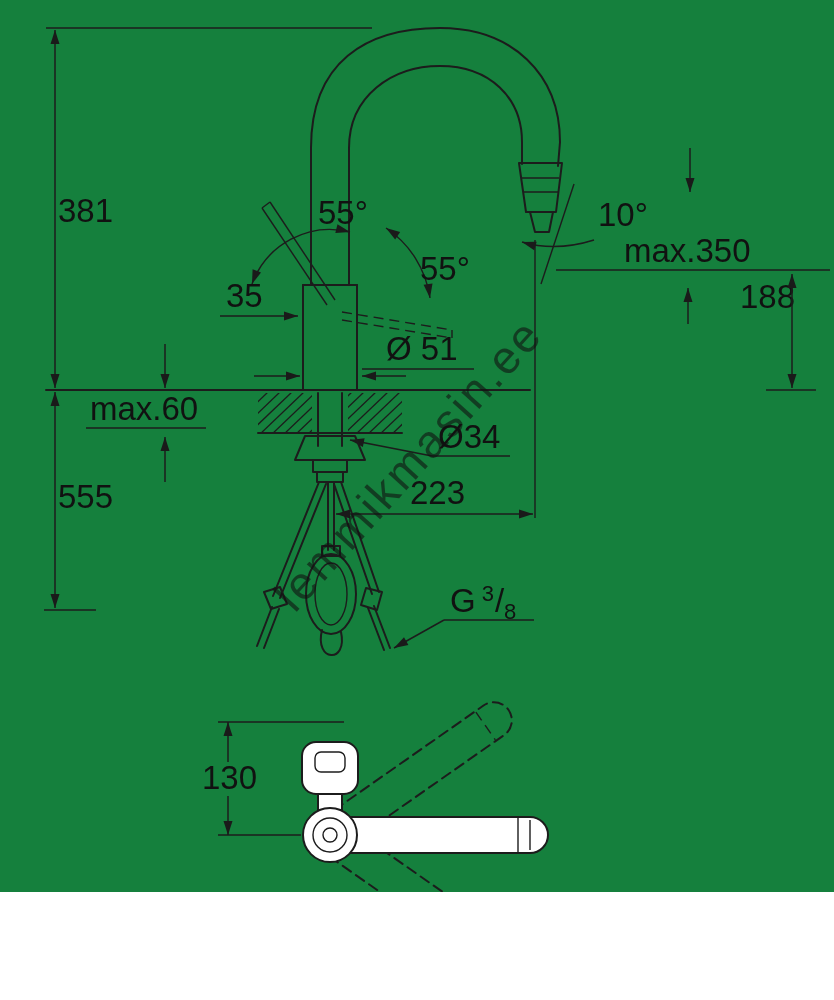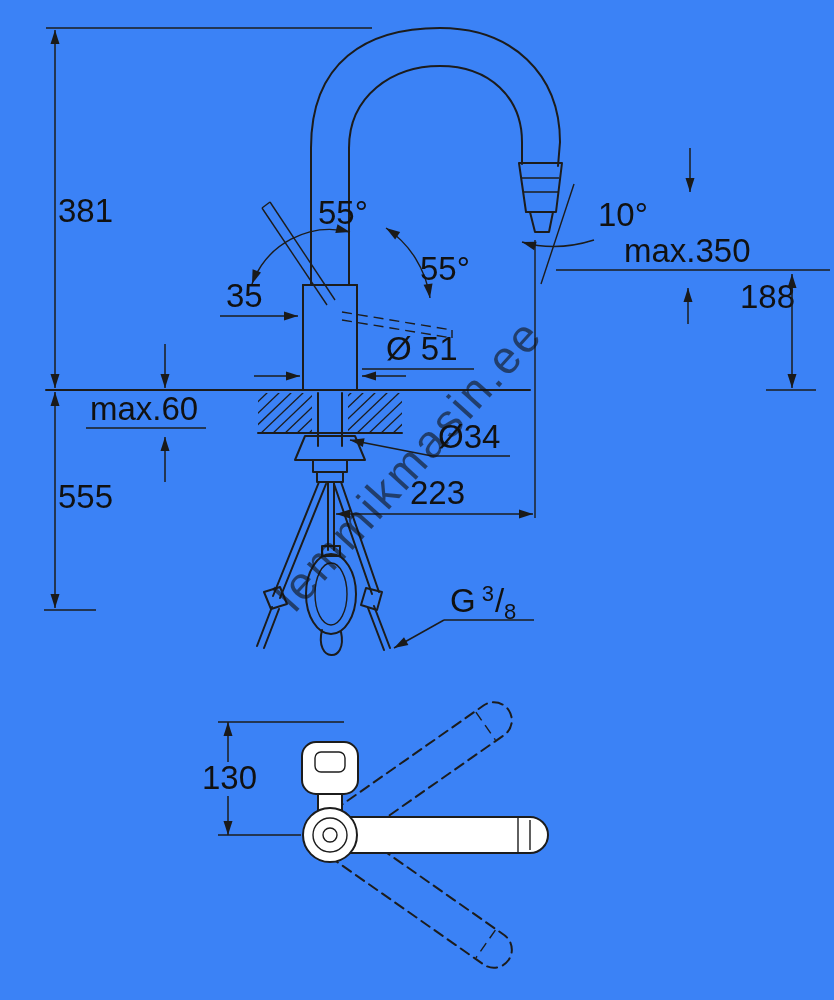--- a/index.html
+++ b/index.html
@@ -1,16 +1,16 @@
 <!DOCTYPE html>
 <html><head>
 <meta charset="utf-8">
 <style>
   html,body{margin:0;padding:0;background:#ffffff;}
-  .page{position:relative;width:834px;height:1000px;background:#3b82f6;overflow:hidden;
+  .page{position:relative;width:834px;height:892px;background:#15803d;overflow:hidden;
         font-family:"Liberation Sans", sans-serif;}
   svg{display:block;}
   text{fill:#111111;font-family:"Liberation Sans", sans-serif;}
   .dimtext{font-size:33px;}
   .outline{stroke:#1c1c1c;stroke-width:2;fill:none;stroke-linecap:round;stroke-linejoin:round;}
   .thin{stroke:#1c1c1c;stroke-width:1.4;fill:none;}
   .dim{stroke:#1c1c1c;stroke-width:1.5;fill:none;}
   .hatch{stroke:#1c1c1c;stroke-width:1.3;}
   .dash{stroke-dasharray:10 6;}
   .whitefill{fill:#ffffff;}

